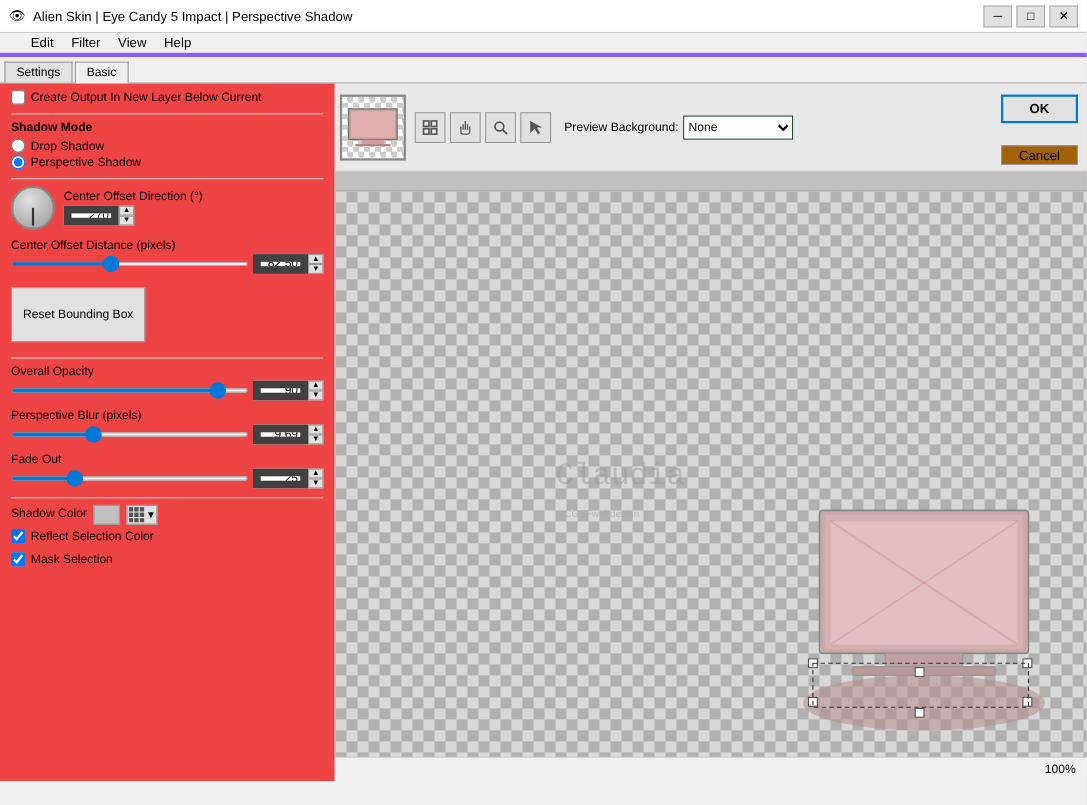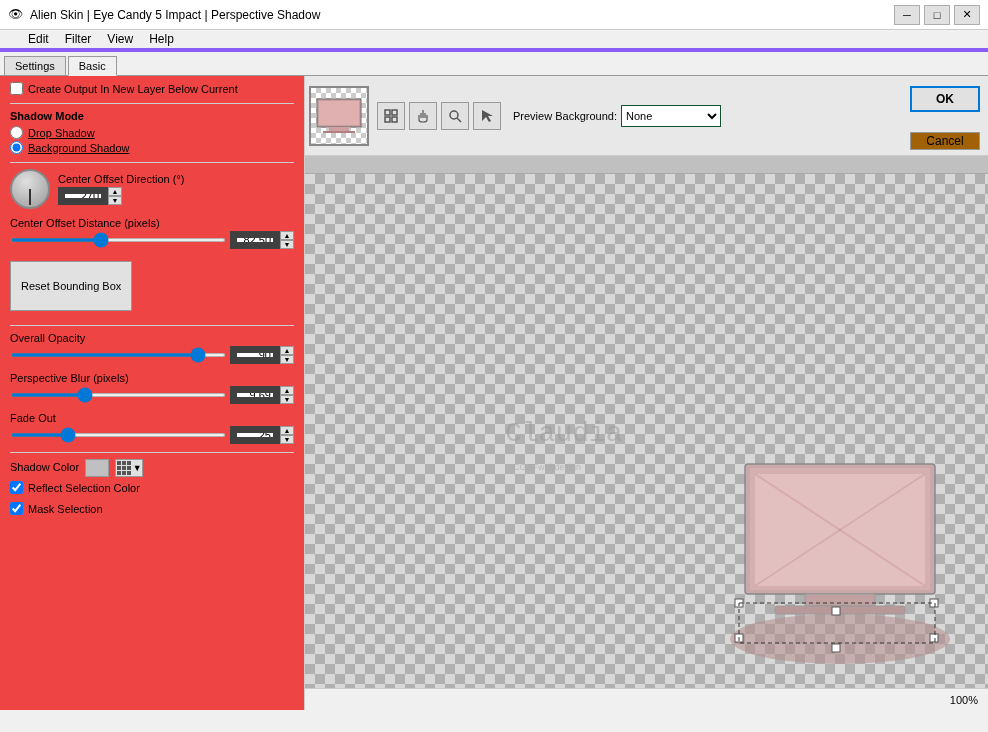--- a/index.html
+++ b/index.html
@@ -92,21 +92,20 @@
       font-weight: bold;
       margin-bottom: 4px;
     }
 
     .radio-group { margin-bottom: 8px; }
     .radio-row {
       display: flex;
       align-items: center;
       font-size: 11px;
       margin-bottom: 2px;
-      text-decoration: underline;
     }
     .radio-row input { margin-right: 5px; }
 
     .divider { border-top: 1px solid #ccc; margin: 6px 0; }
 
     
     .dial-row {
       display: flex;
       align-items: center;
       margin-bottom: 8px;
@@ -369,21 +368,21 @@
 
     
     <div class="section-label">Shadow Mode</div>
     <div class="radio-group">
       <div class="radio-row">
         <input type="radio" name="shadowMode" style="">
         <label>Drop Shadow</label>
       </div>
       <div class="radio-row">
         <input type="radio" name="shadowMode" checked="" style="">
-        <label>Background Shadow</label>
+        <label>Perspective Shadow</label>
       </div>
     </div>
 
     <div class="divider"></div>
 
     
     <div class="dial-row">
       <div class="dial">
         <div class="dial-line"></div>
       </div>

